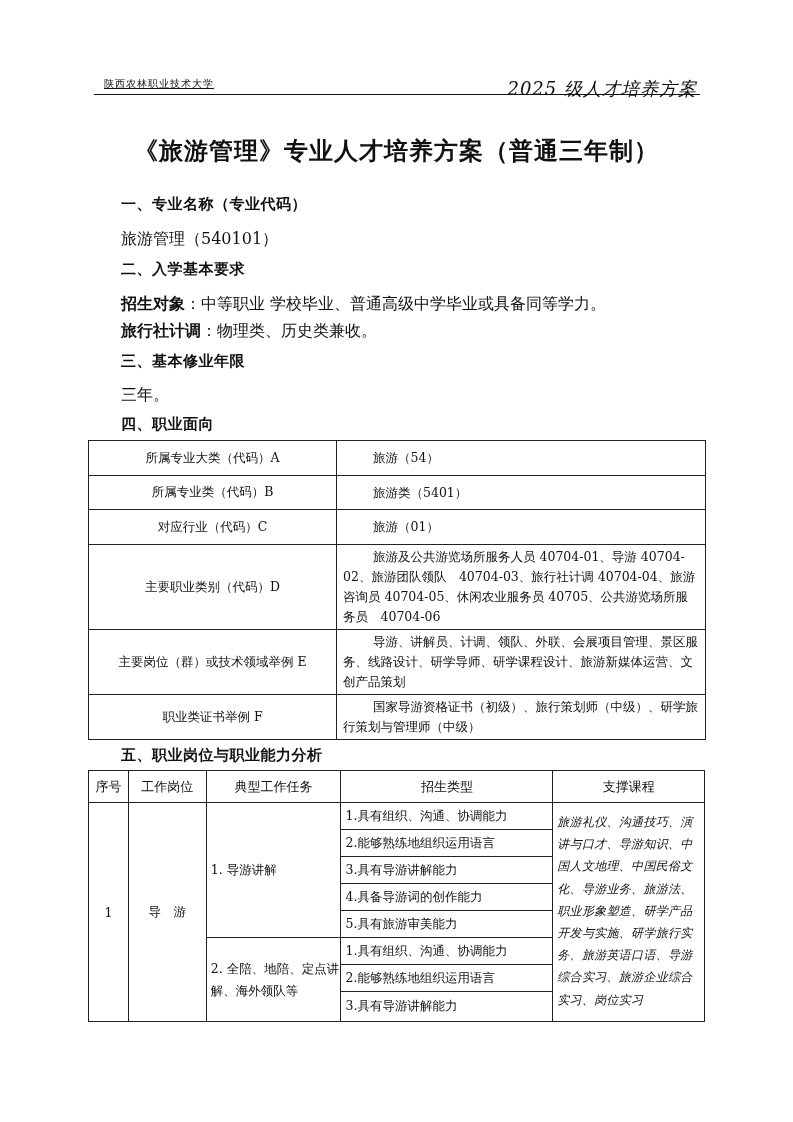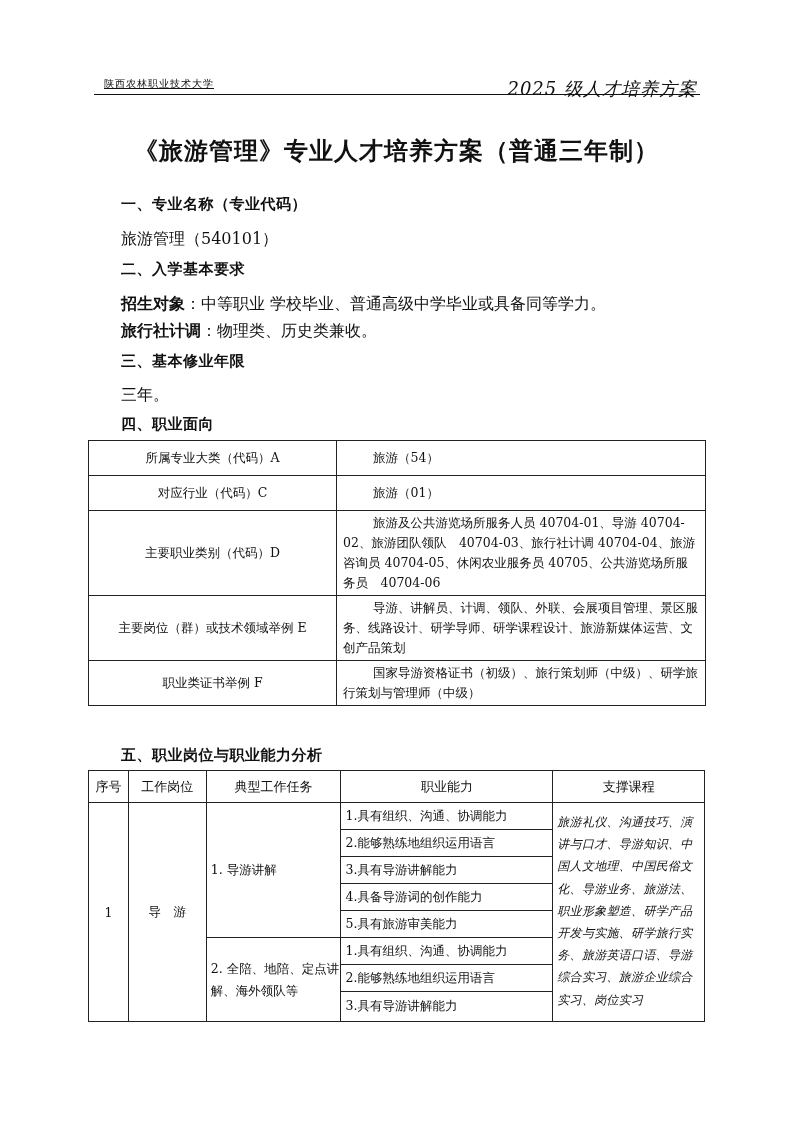--- a/index.html
+++ b/index.html
@@ -51,20 +51,24 @@
 <div class="h2" style="top:352px;">三、基本修业年限</div>
 <div class="p" style="top:385px;">三年。</div>
 
 <div class="h2" style="top:415px;">四、职业面向</div>
 <table id="t1">
   <tbody>
       <tr style="height:35px;">
     <td class="k">所属专业大类（代码）A</td>
     <td class="v"><span class="indent"></span><span>旅游（54）</span></td>
   </tr>
+  <tr style="height:34px;">
+    <td class="k">所属专业类（代码）B</td>
+    <td class="v"><span class="indent"></span><span>旅游类（5401）</span></td>
+  </tr>
   <tr style="height:35px;">
     <td class="k">对应行业（代码）C</td>
     <td class="v"><span class="indent"></span><span>旅游（01）</span></td>
   </tr>
   <tr style="height:84px;">
     <td class="k">主要职业类别（代码）D</td>
     <td class="v"><span class="indent"></span><span>旅游及公共游览场所服务人员 40704-01、导游 40704-02、旅游团队领队　40704-03、旅行社计调 40704-04、旅游咨询员 40704-05、休闲农业服务员 40705、公共游览场所服务员　40704-06</span></td>
   </tr>
   <tr style="height:62px;">
     <td class="k">主要岗位（群）或技术领域举例 E</td>
@@ -77,21 +81,21 @@
 </tbody>
   </table>
 
 <div class="h2" style="top:746px;">五、职业岗位与职业能力分析</div>
 <table id="t2">
   <tbody>
       <tr>
     <th style="width:40px;">序号</th>
     <th style="width:78px;">工作岗位</th>
     <th style="width:135px;">典型工作任务</th>
-    <th style="width:212px;">职业能力</th>
+    <th style="width:212px;">招生类型</th>
     <th style="width:152px;">支撑课程</th>
   </tr>
   <tr>
     <td class="center" rowspan="8">1</td>
     <td class="center" rowspan="8">导　游</td>
     <td class="task" rowspan="5">1.  导游讲解</td>
     <td class="ab">1.具有组织、沟通、协调能力</td>
     <td class="course" rowspan="8">旅游礼仪、沟通技巧、演讲与口才、导游知识、中国人文地理、中国民俗文化、导游业务、旅游法、职业形象塑造、研学产品开发与实施、研学旅行实务、旅游英语口语、导游综合实习、旅游企业综合实习、岗位实习</td>
   </tr>
   <tr>

